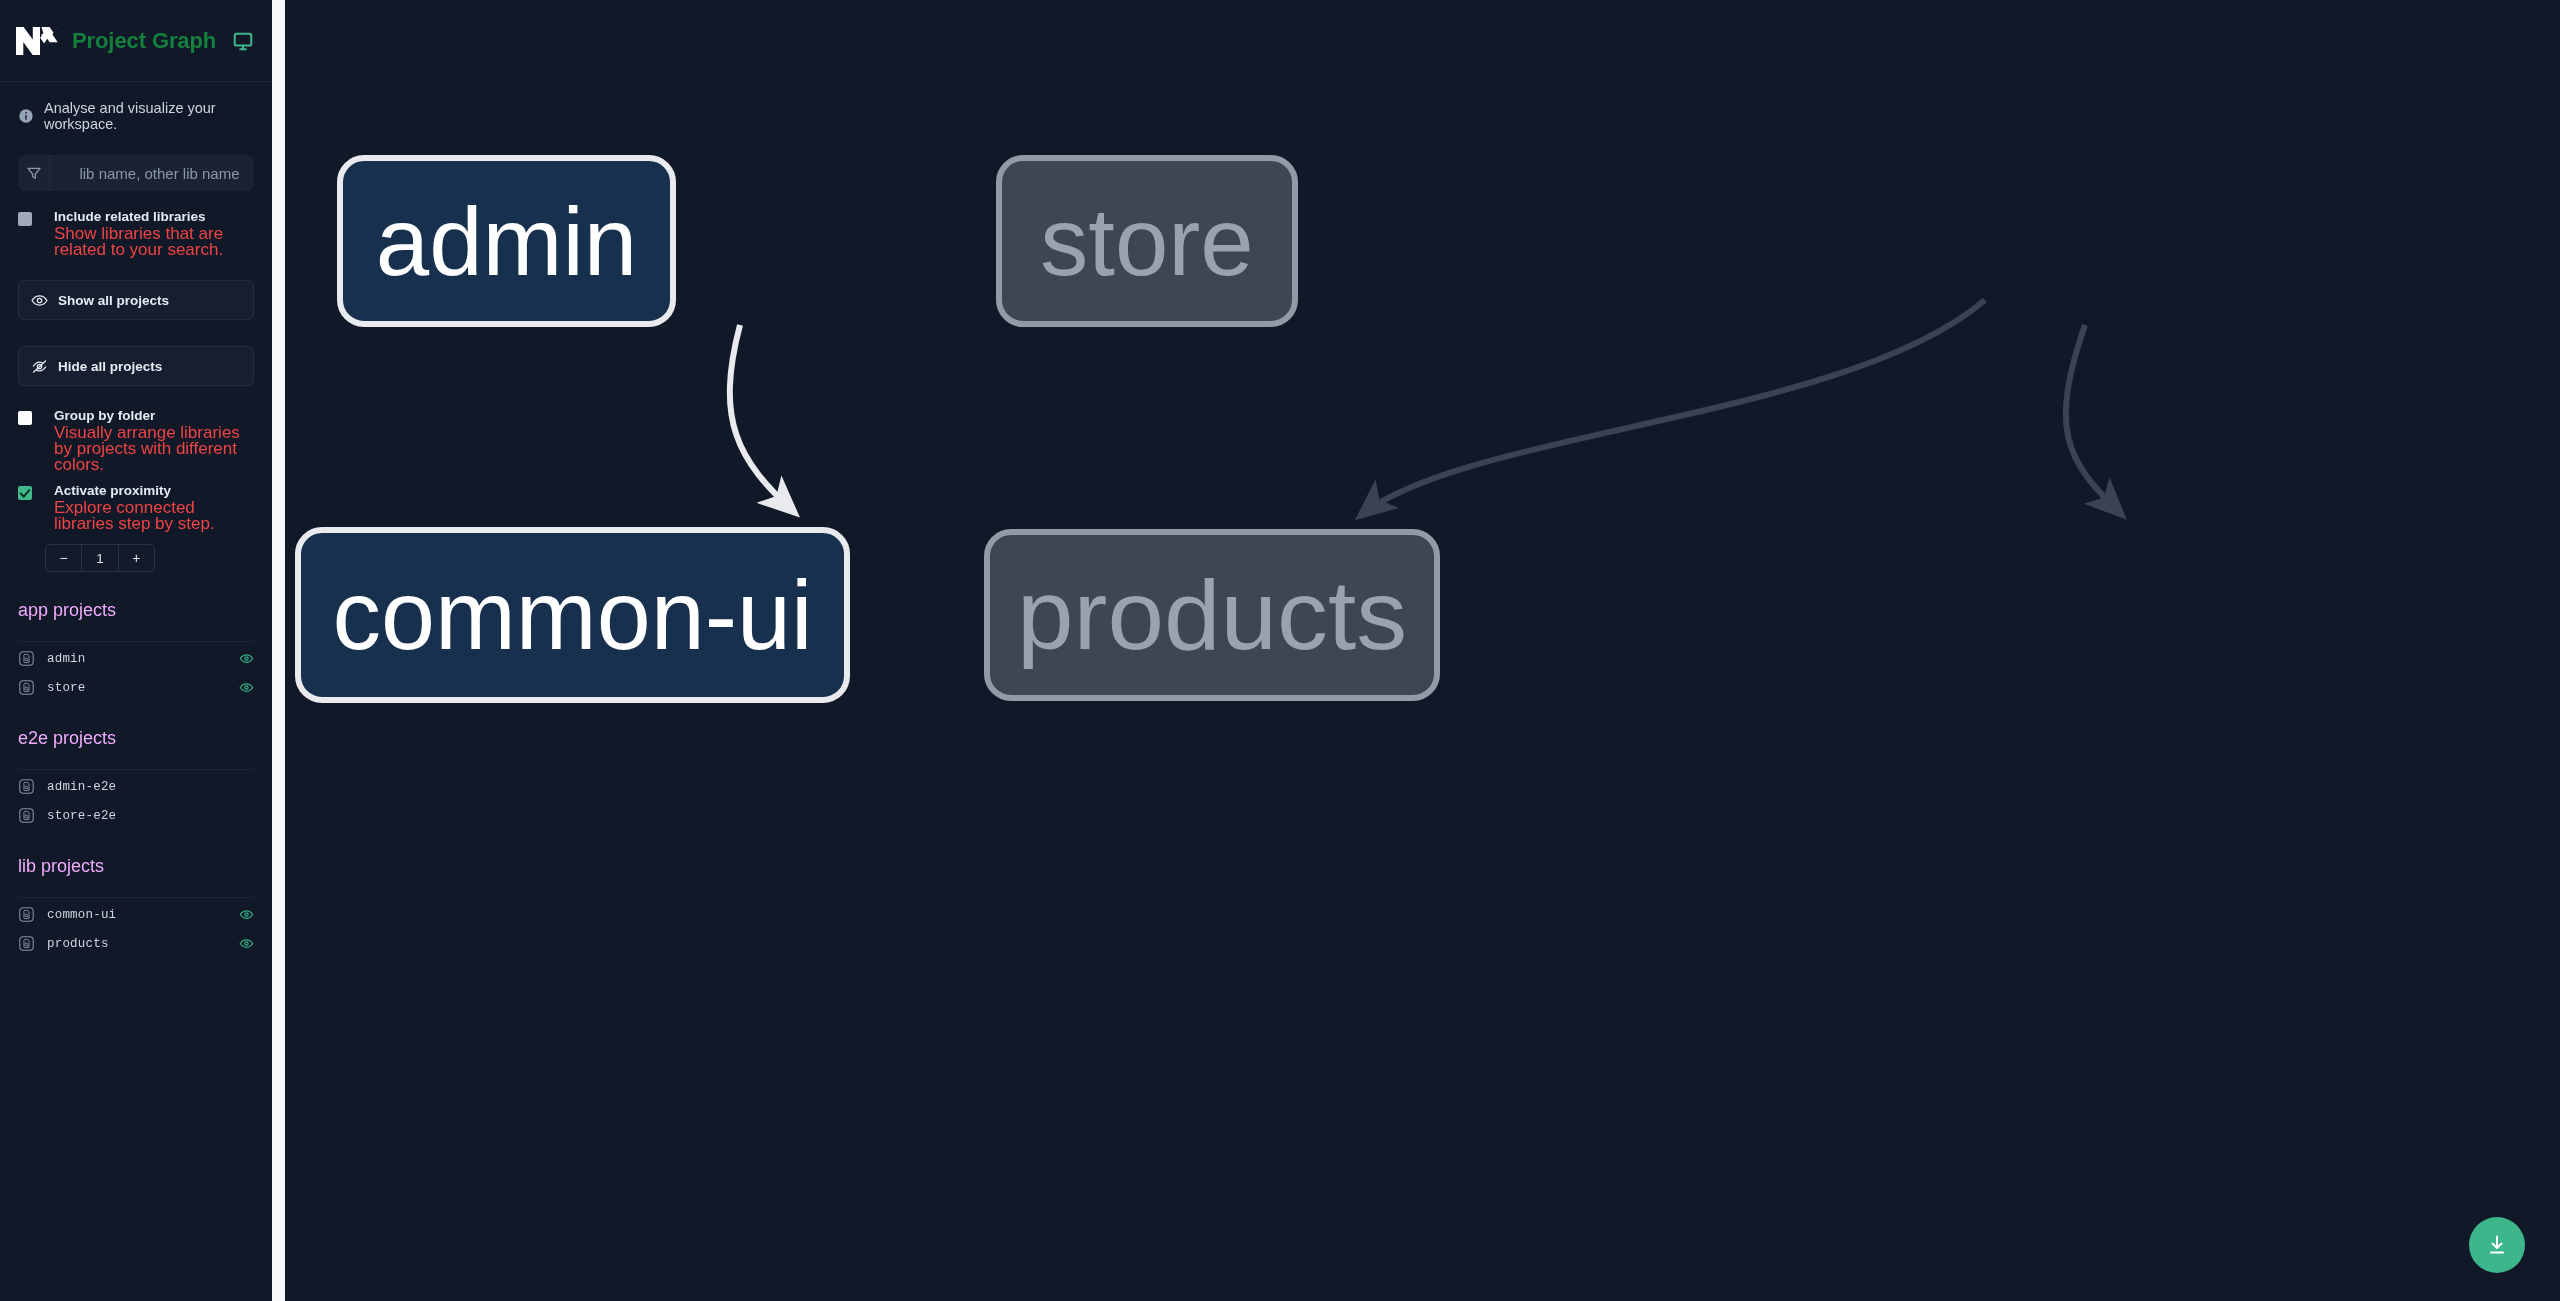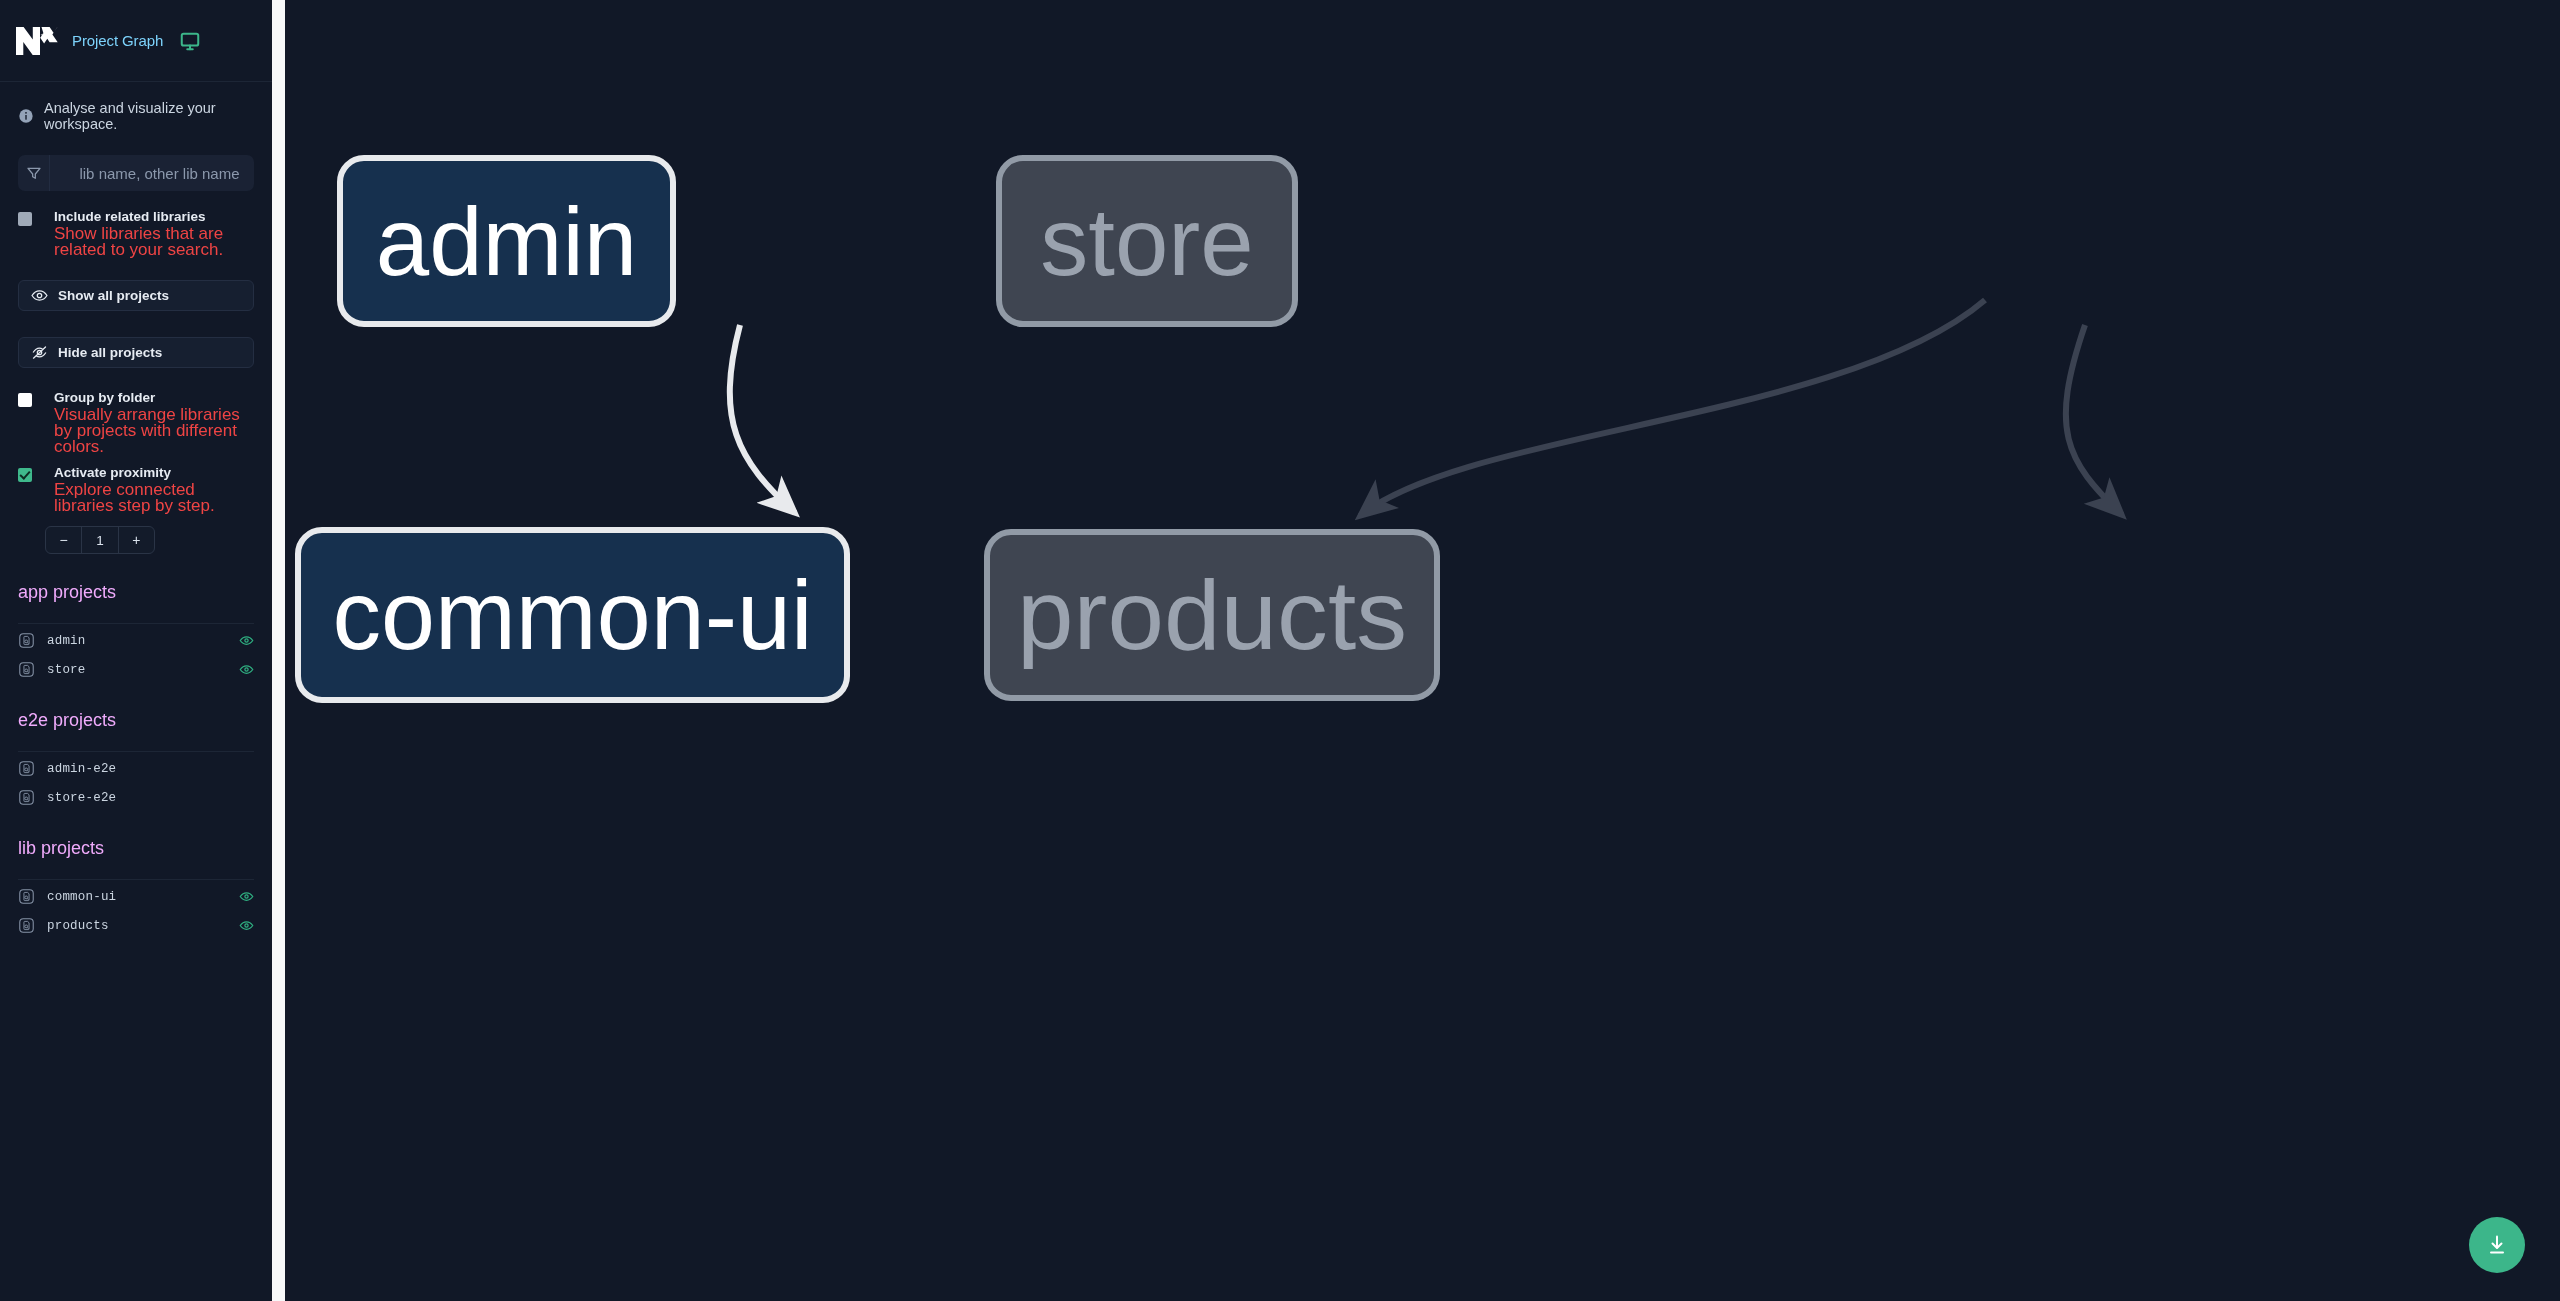--- a/index.html
+++ b/index.html
@@ -23,21 +23,21 @@
 
   .sb-header {
     height: 82px;
     display: flex; align-items: center;
     padding: 0 0 0 14px;
     border-bottom: 1px solid #1d2636;
     gap: 14px;
   }
   .nx-logo { width: 44px; height: 40px; display: block; flex: 0 0 44px; }
   .app-title {
-    color: #7dd3fc; font-size: 15px; font-weight: 400;
+    color: #15803d; font-size: 22px; font-weight: 700;
     letter-spacing: -0.1px; white-space: nowrap;
   }
   .monitor-icon { width: 22px; height: 22px; display: block; margin-left: 2px; }
 
   .sb-tagline {
     display: flex; align-items: center; gap: 10px;
     padding: 18px 16px 0 18px;
   }
   .info-icon { width: 16px; height: 16px; flex: 0 0 16px; display: block; }
   .sb-tagline span { color: #cbd5e1; font-size: 14.5px; }
@@ -81,21 +81,21 @@
     position: absolute; left: 4px; top: 1px;
     width: 4px; height: 8px;
     border: solid #0e2d23; border-width: 0 2px 2px 0;
     transform: rotate(42deg);
   }
   .chk-body { min-width: 0; }
   .chk-title { color: #e6ebf2; font-size: 13.5px; font-weight: 700; line-height: 16px; }
   .chk-sub { color: #ef4444; font-size: 17px; line-height: 16px; margin-top: 1px; }
 
   .sb-btn {
-    margin: 0 18px; height: 31px;
+    margin: 0 18px; height: 40px;
     display: flex; align-items: center; gap: 10px;
     padding-left: 12px;
     background: #161f30;
     border: 1px solid #242e42;
     border-radius: 6px;
     color: #e6ebf2; font-size: 13.5px; font-weight: 700;
   }
   .sb-btn + .sb-btn { margin-top: 26px; }
   .sb-btn-icon { width: 17px; height: 17px; display: block; flex: 0 0 17px; }
 

